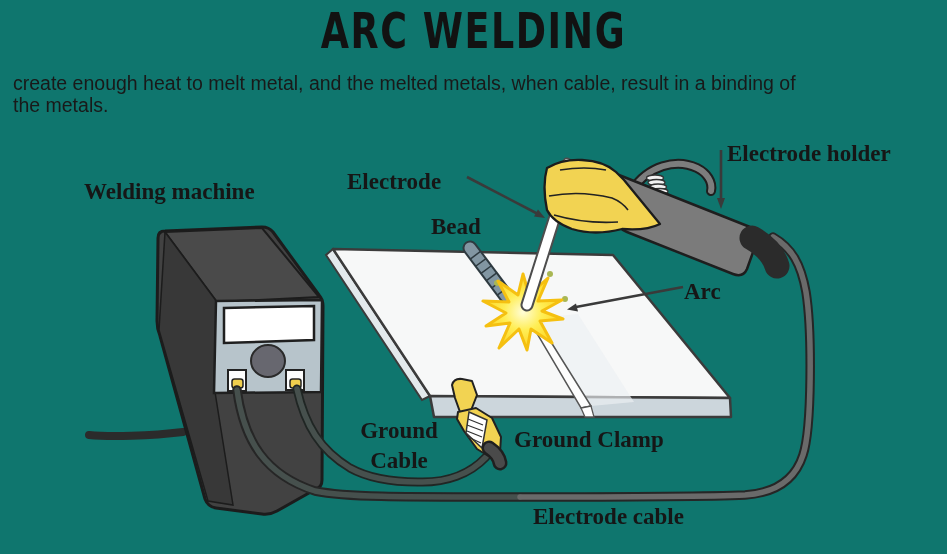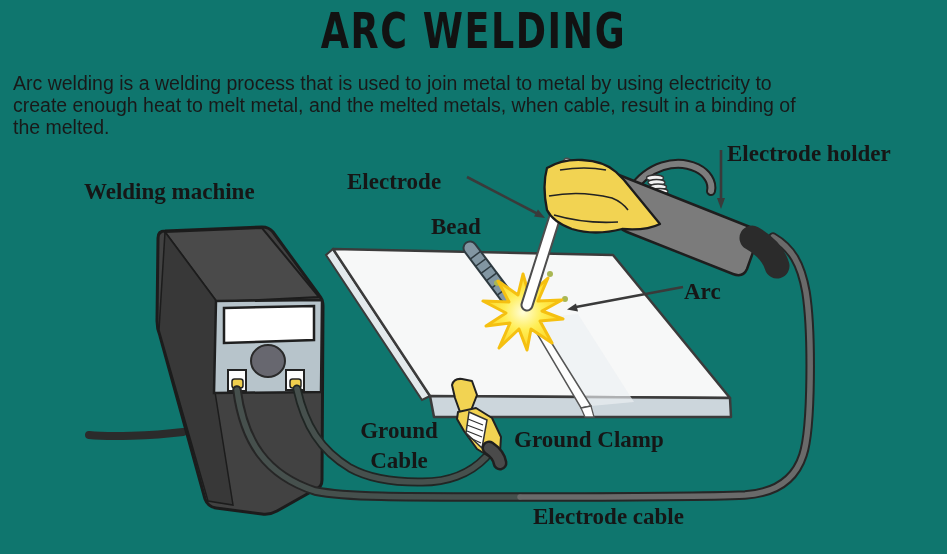--- a/index.html
+++ b/index.html
@@ -16,23 +16,22 @@
   .ah{fill:#3a3a3a;stroke:none;}
 </style>
 </head>
 <body>
 
 <div id="stage">
 
   <div id="title">ARC WELDING</div>
 
   <div id="desc">
-    <div>Arc welding is a welding process that is used to join metal to metal by using electricity to</div>
     <div>create enough heat to melt metal, and the melted metals, when cable, result in a binding of</div>
-    <div>the melted.</div>
+    <div>the metals.</div>
   </div>
 
   <svg id="diagram" viewBox="0 0 947 554">
     <defs>
       <radialGradient id="sparkGrad" cx="50%" cy="50%" r="60%">
         <stop offset="0%" stop-color="#fffdd8"></stop>
         <stop offset="40%" stop-color="#ffee55"></stop>
         <stop offset="100%" stop-color="#fcca10"></stop>
       </radialGradient>
     </defs>

